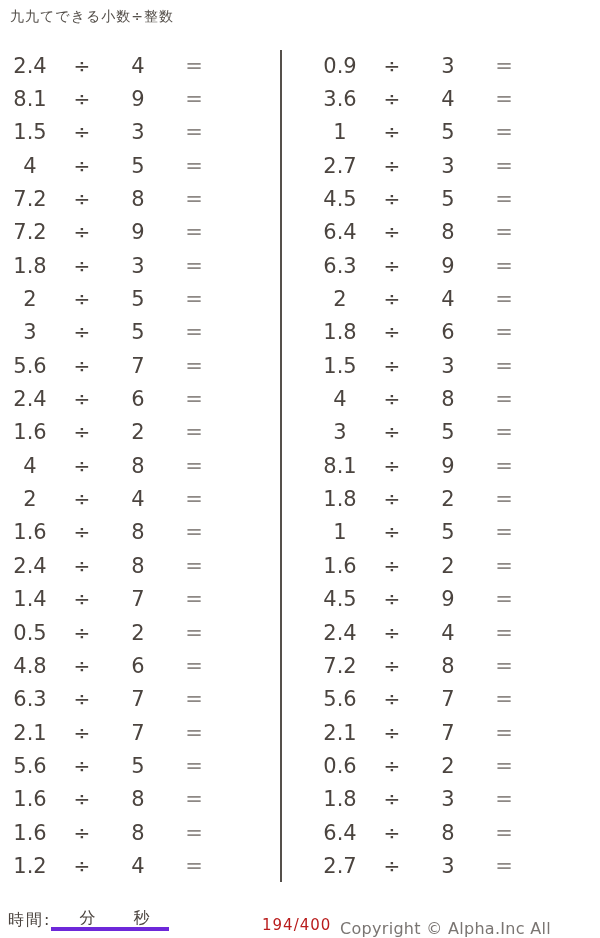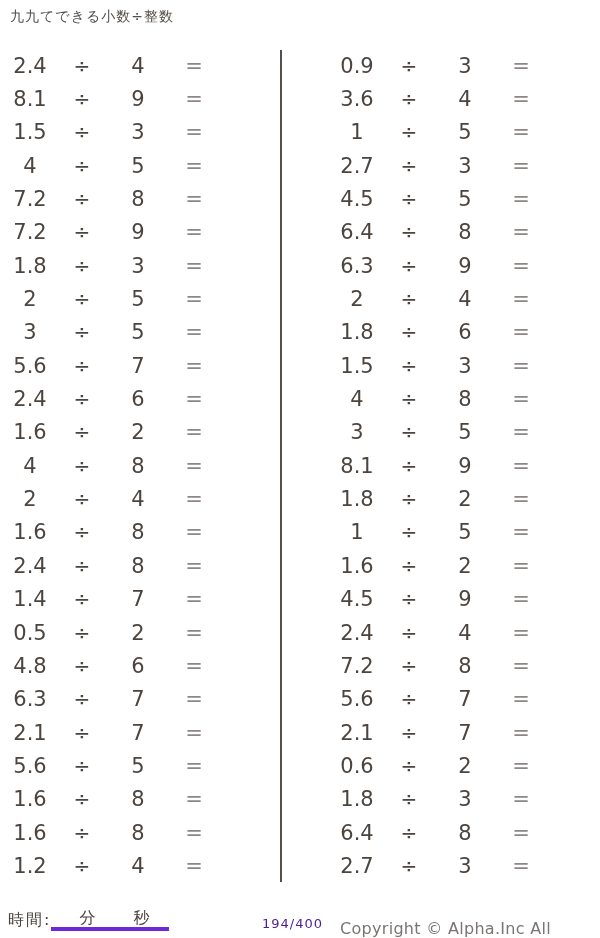--- a/index.html
+++ b/index.html
@@ -32,21 +32,21 @@
   .divider {
     position: absolute; left: 280px; top: 50px;
     width: 2px; height: 832px; background: #55504b;
   }
 
   
   .col {
     position: absolute; top: 49px;
   }
   .col-left  { left: 6px; }
-  .col-right { left: 316px; margin-left: 17px; }
+  .col-right { left: 316px; }
   .problem-row {
     display: grid;
     grid-template-columns: 48px 56px 56px 56px;
     height: 33.35px;
     align-items: center;
   }
   .problem-row span { text-align: center; }
   .num {
     font-size: 21px; color: #4b443f;
     font-weight: 400;
@@ -65,21 +65,21 @@
     border-bottom: 4px solid #6d28d9;
     height: 19px; vertical-align: bottom;
     padding: 0 6px;
   }
   .time-unit { display: inline-block; font-size: 16px; }
   .unit-min { margin: 0 26px 0 22px; }
   .unit-sec { margin: 0 14px 0 12px; }
 
   .page-number {
     position: absolute; left: 262px; top: 916px;
-    font-size: 13px; letter-spacing: 1px; color: #4c1d95;
+    font-size: 15px; letter-spacing: 1px; color: #b91c1c;
   }
   .copyright {
     position: absolute; left: 340px; top: 919px;
     font-size: 16px; color: #7a7572; letter-spacing: 0.3px;
   }
 </style>
 </head>
 <body>
 
 <div id="page">

